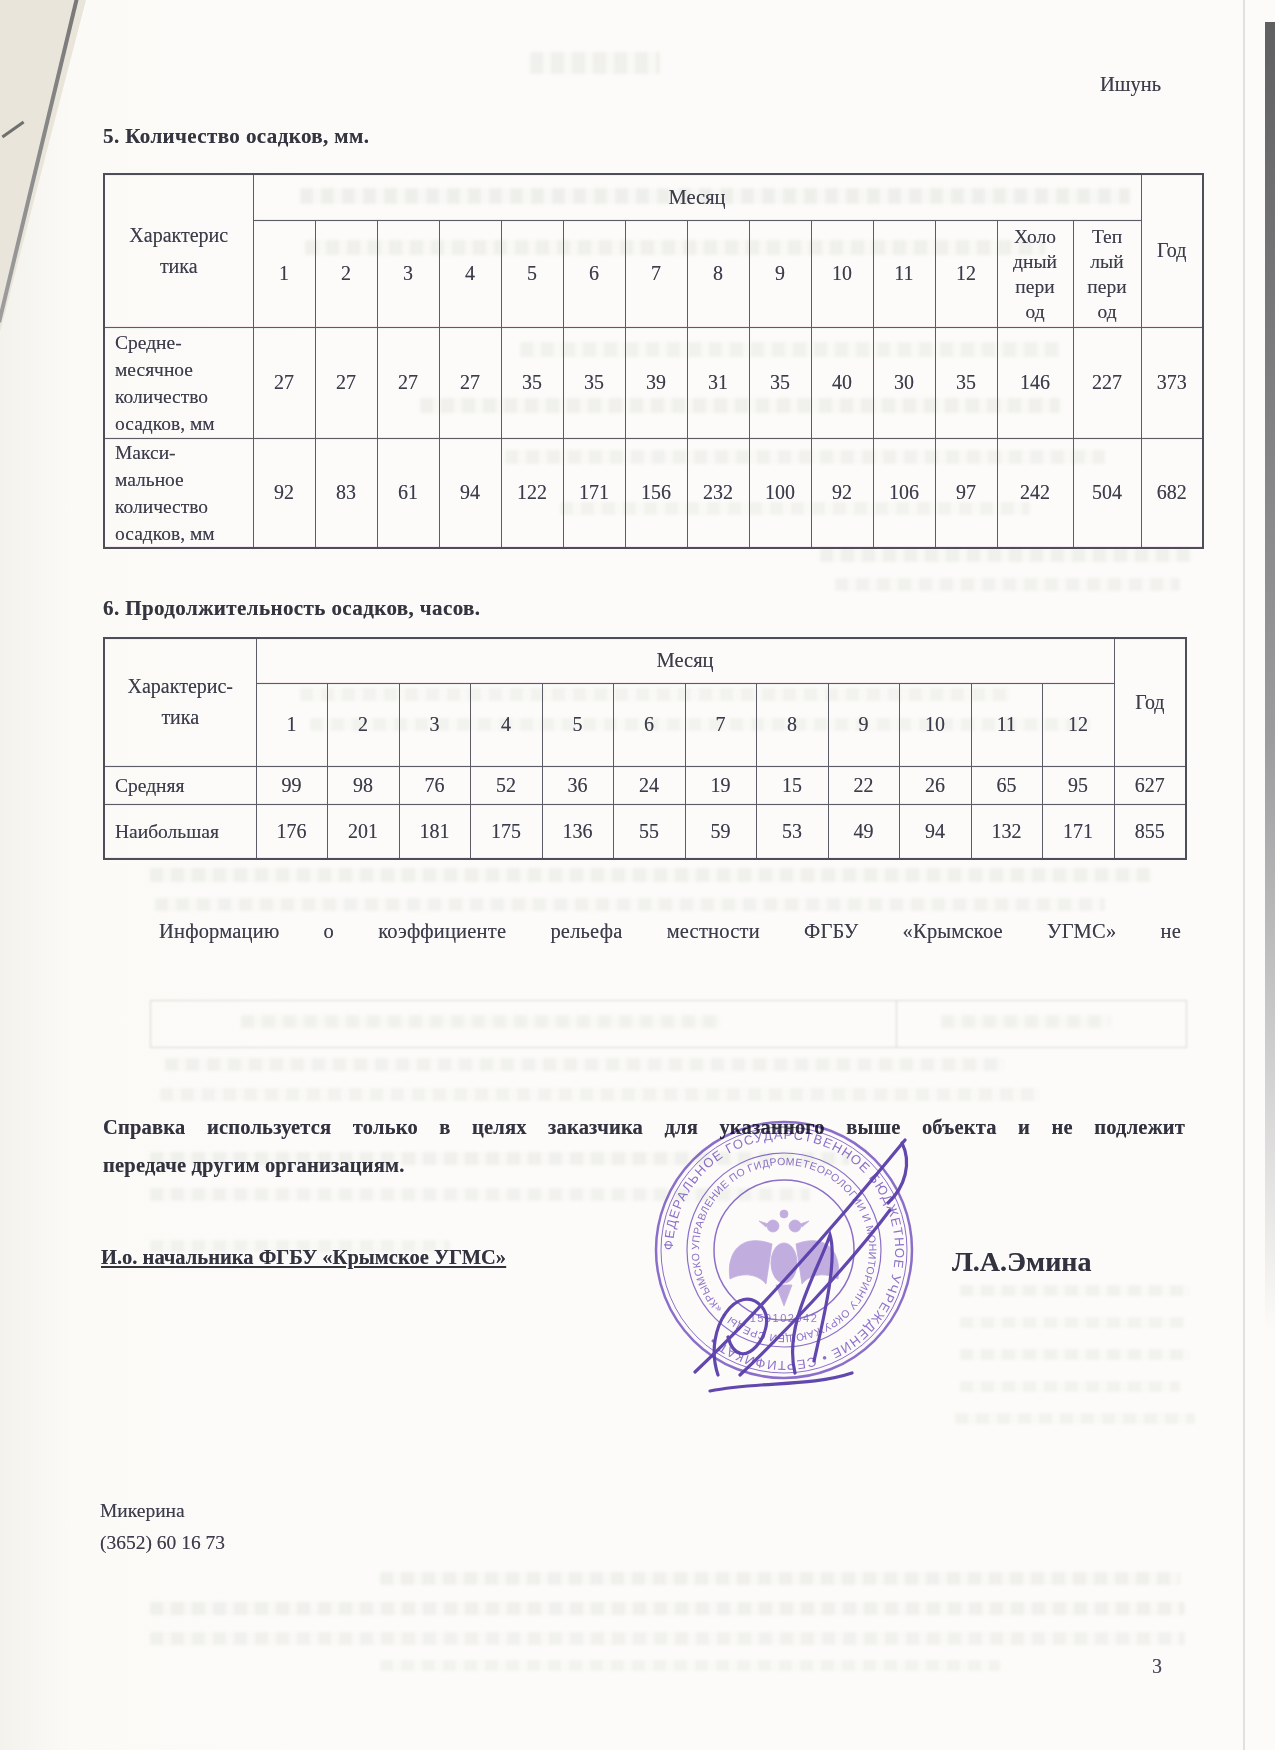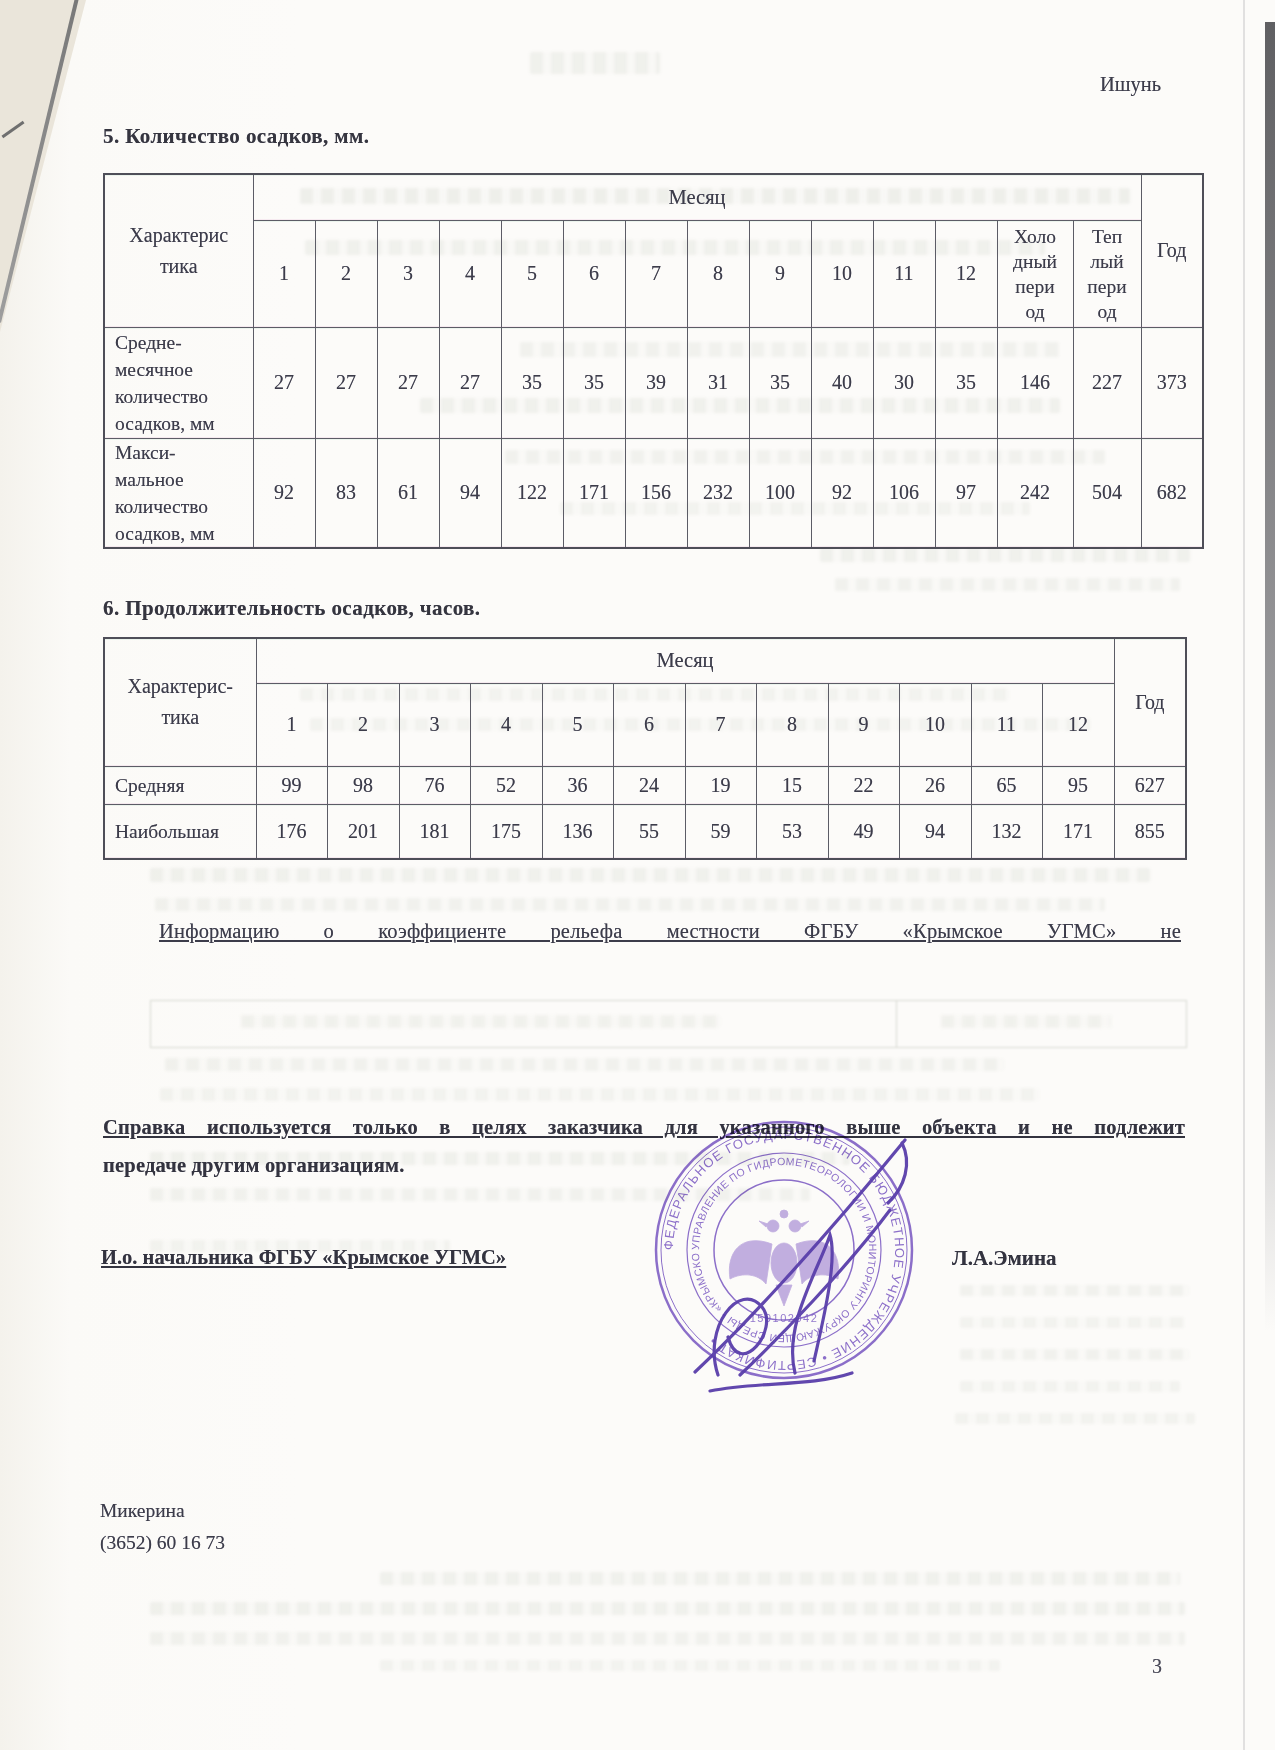--- a/index.html
+++ b/index.html
@@ -18,21 +18,21 @@
     vertical-align:middle;padding:0 4px;overflow:hidden;
     text-shadow:0 0 0.6px rgba(60,60,85,.5);
     box-shadow:inset 0 1px 0 rgba(120,200,160,0.12), inset 0 -1px 0 rgba(200,90,170,0.10);
   }
   .doc-table .rl{text-align:left;padding-left:10px;line-height:27px;font-size:19.5px;}
   .doc-table .ph{font-size:19.5px;line-height:25px;}
   .doc-table .corner{font-size:20px;line-height:31px;}
   .doc-table .group{font-size:20.5px;}
   .doc-table .mh{font-size:20px;}
   .para{font-size:20.5px;line-height:38px;letter-spacing:.2px;}
-  .just{text-align:justify;text-align-last:justify;text-decoration:underline;}
+  .just{text-align:justify;text-align-last:justify;}
   .bold{font-weight:bold;color:#33333f;}
   .ghost{
     position:absolute;filter:blur(1.6px);border-radius:2px;pointer-events:none;
     background:repeating-linear-gradient(90deg,
       rgba(128,142,120,0.20) 0px, rgba(128,142,120,0.20) 13px,
       rgba(128,142,120,0.05) 13px, rgba(128,142,120,0.05) 21px);
   }
   .ghost-box{position:absolute;border:1px solid rgba(118,134,110,0.28);filter:blur(1px);pointer-events:none;}
   .corner-tri{position:absolute;left:0;top:0;width:86px;height:332px;
     clip-path:polygon(0 0,86px 0,0 332px);background:#eae5da;}
@@ -252,21 +252,21 @@
   <div class="abs para doc-text" style="left:103px;top:912px;width:1078px;">
     <div class="just" style="text-indent:56px;">Информацию о коэффициенте рельефа местности ФГБУ «Крымское УГМС» не</div>
   </div>
 
   <div class="abs para bold doc-text" style="left:103px;top:1108px;width:1082px;">
     <div class="just">Справка используется только в целях заказчика для указанного выше объекта и не подлежит</div>
     <div>передаче другим организациям.</div>
   </div>
 
   <div class="abs bold doc-text" style="left:101px;top:1246px;font-size:20.5px;text-decoration:underline;">И.о. начальника ФГБУ «Крымское УГМС»</div>
-  <div class="abs bold doc-text" style="left:952px;top:1246px;font-size:21px;">Л.А.Эмина</div>
+  <div class="abs bold doc-text" style="left:952px;top:1246px;font-size:28px;">Л.А.Эмина</div>
 
   <svg class="stamp-svg" width="400" height="360" viewBox="0 0 400 360">
     <defs>
       <path id="ringOuter" d="M 83 175 A 111 111 0 1 1 305 175 A 111 111 0 1 1 83 175"></path>
       <path id="ringInner" d="M 109 175 A 85 85 0 1 1 279 175 A 85 85 0 1 1 109 175"></path>
     </defs>
     <g stroke="#7a58c6" fill="none" opacity="0.85">
       <circle cx="194" cy="175" r="128" stroke-width="2.5"></circle>
       <circle cx="194" cy="175" r="123" stroke-width="1"></circle>
       <circle cx="194" cy="175" r="97" stroke-width="1.2"></circle>

